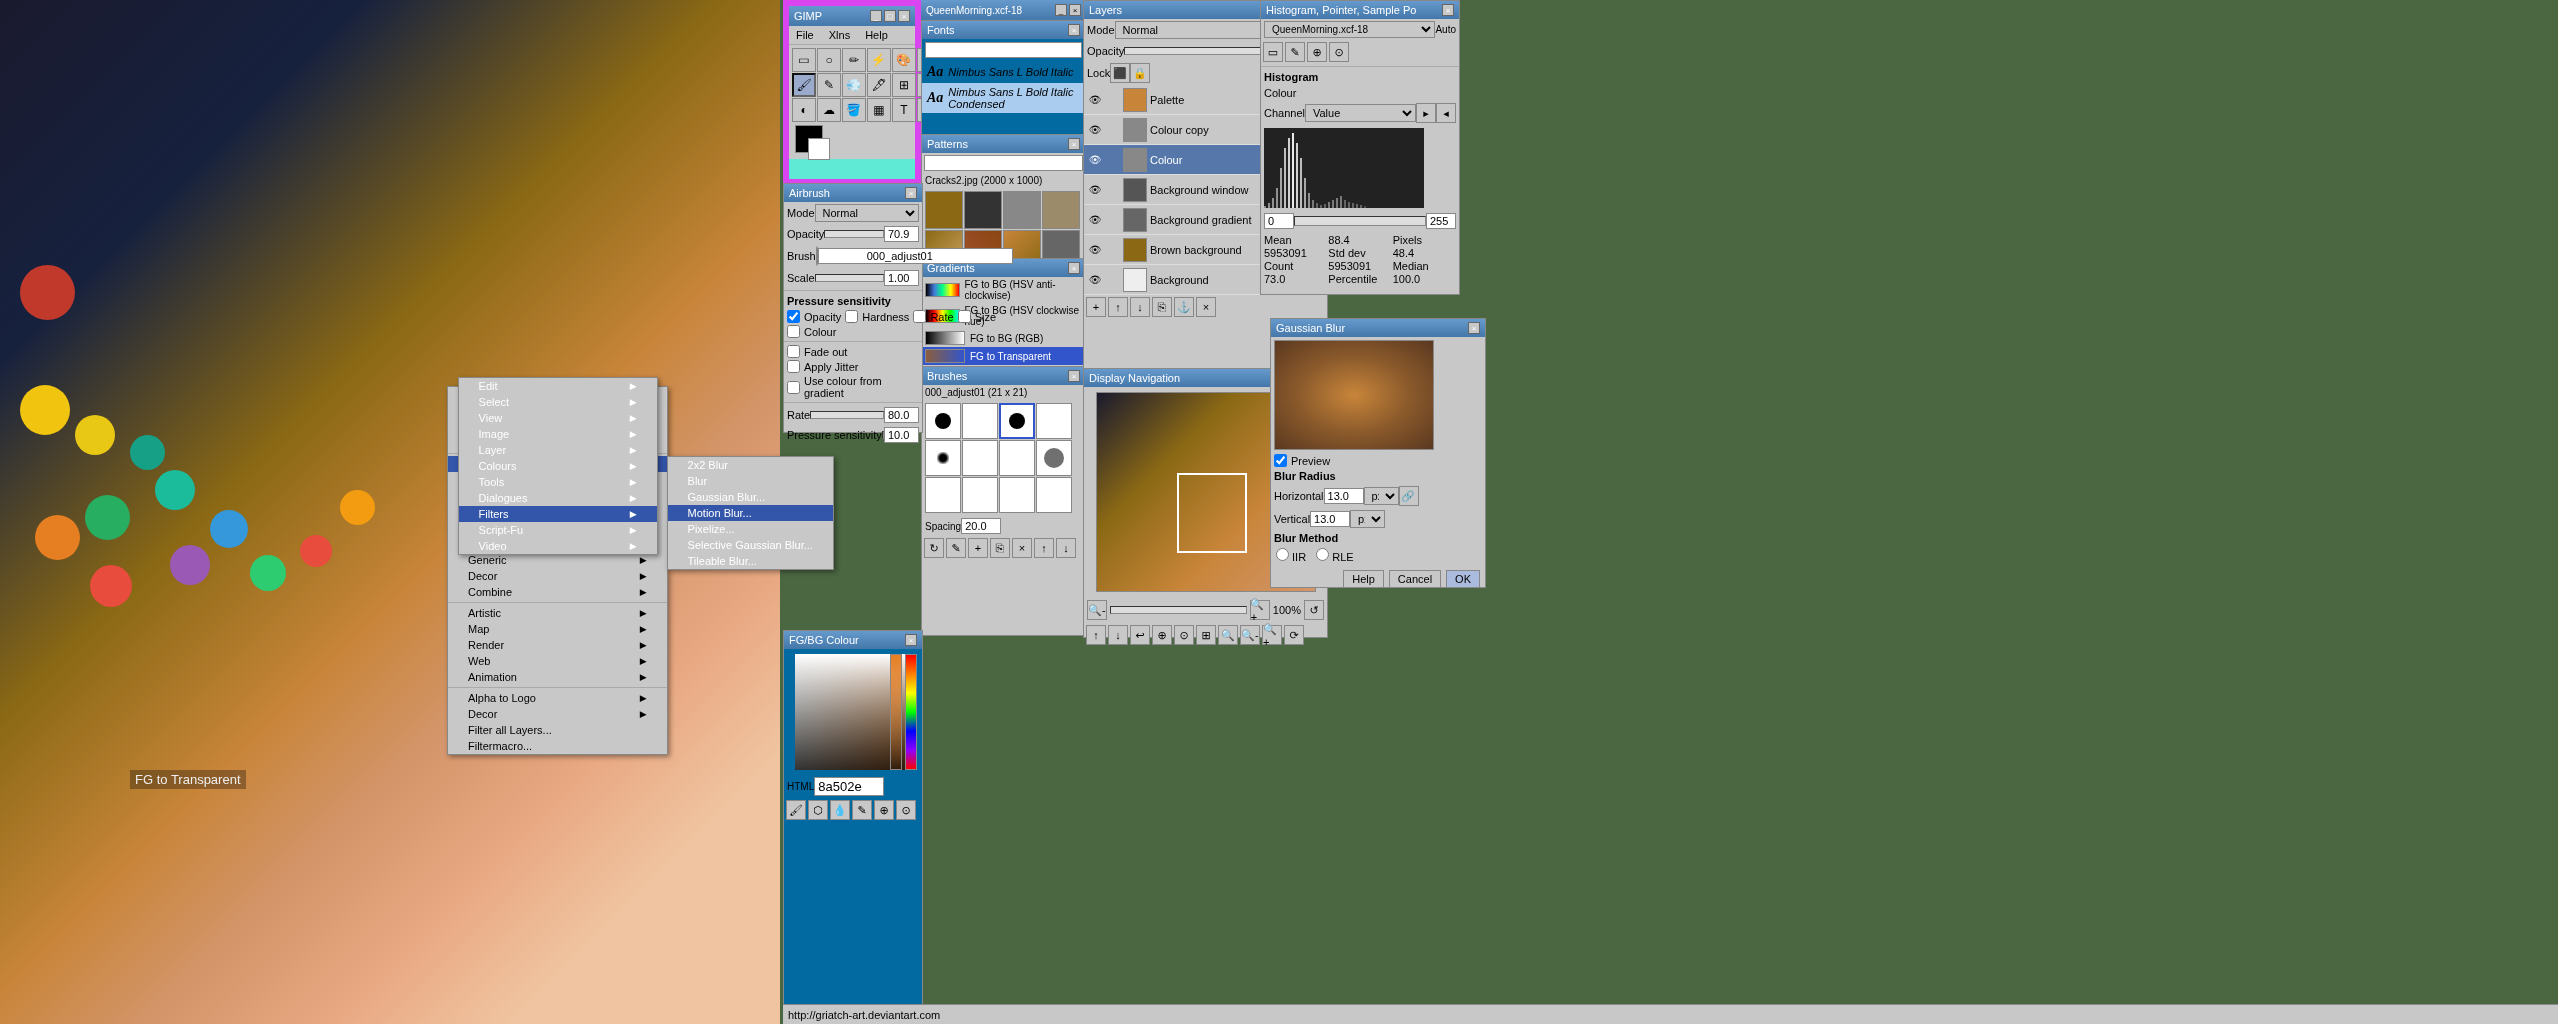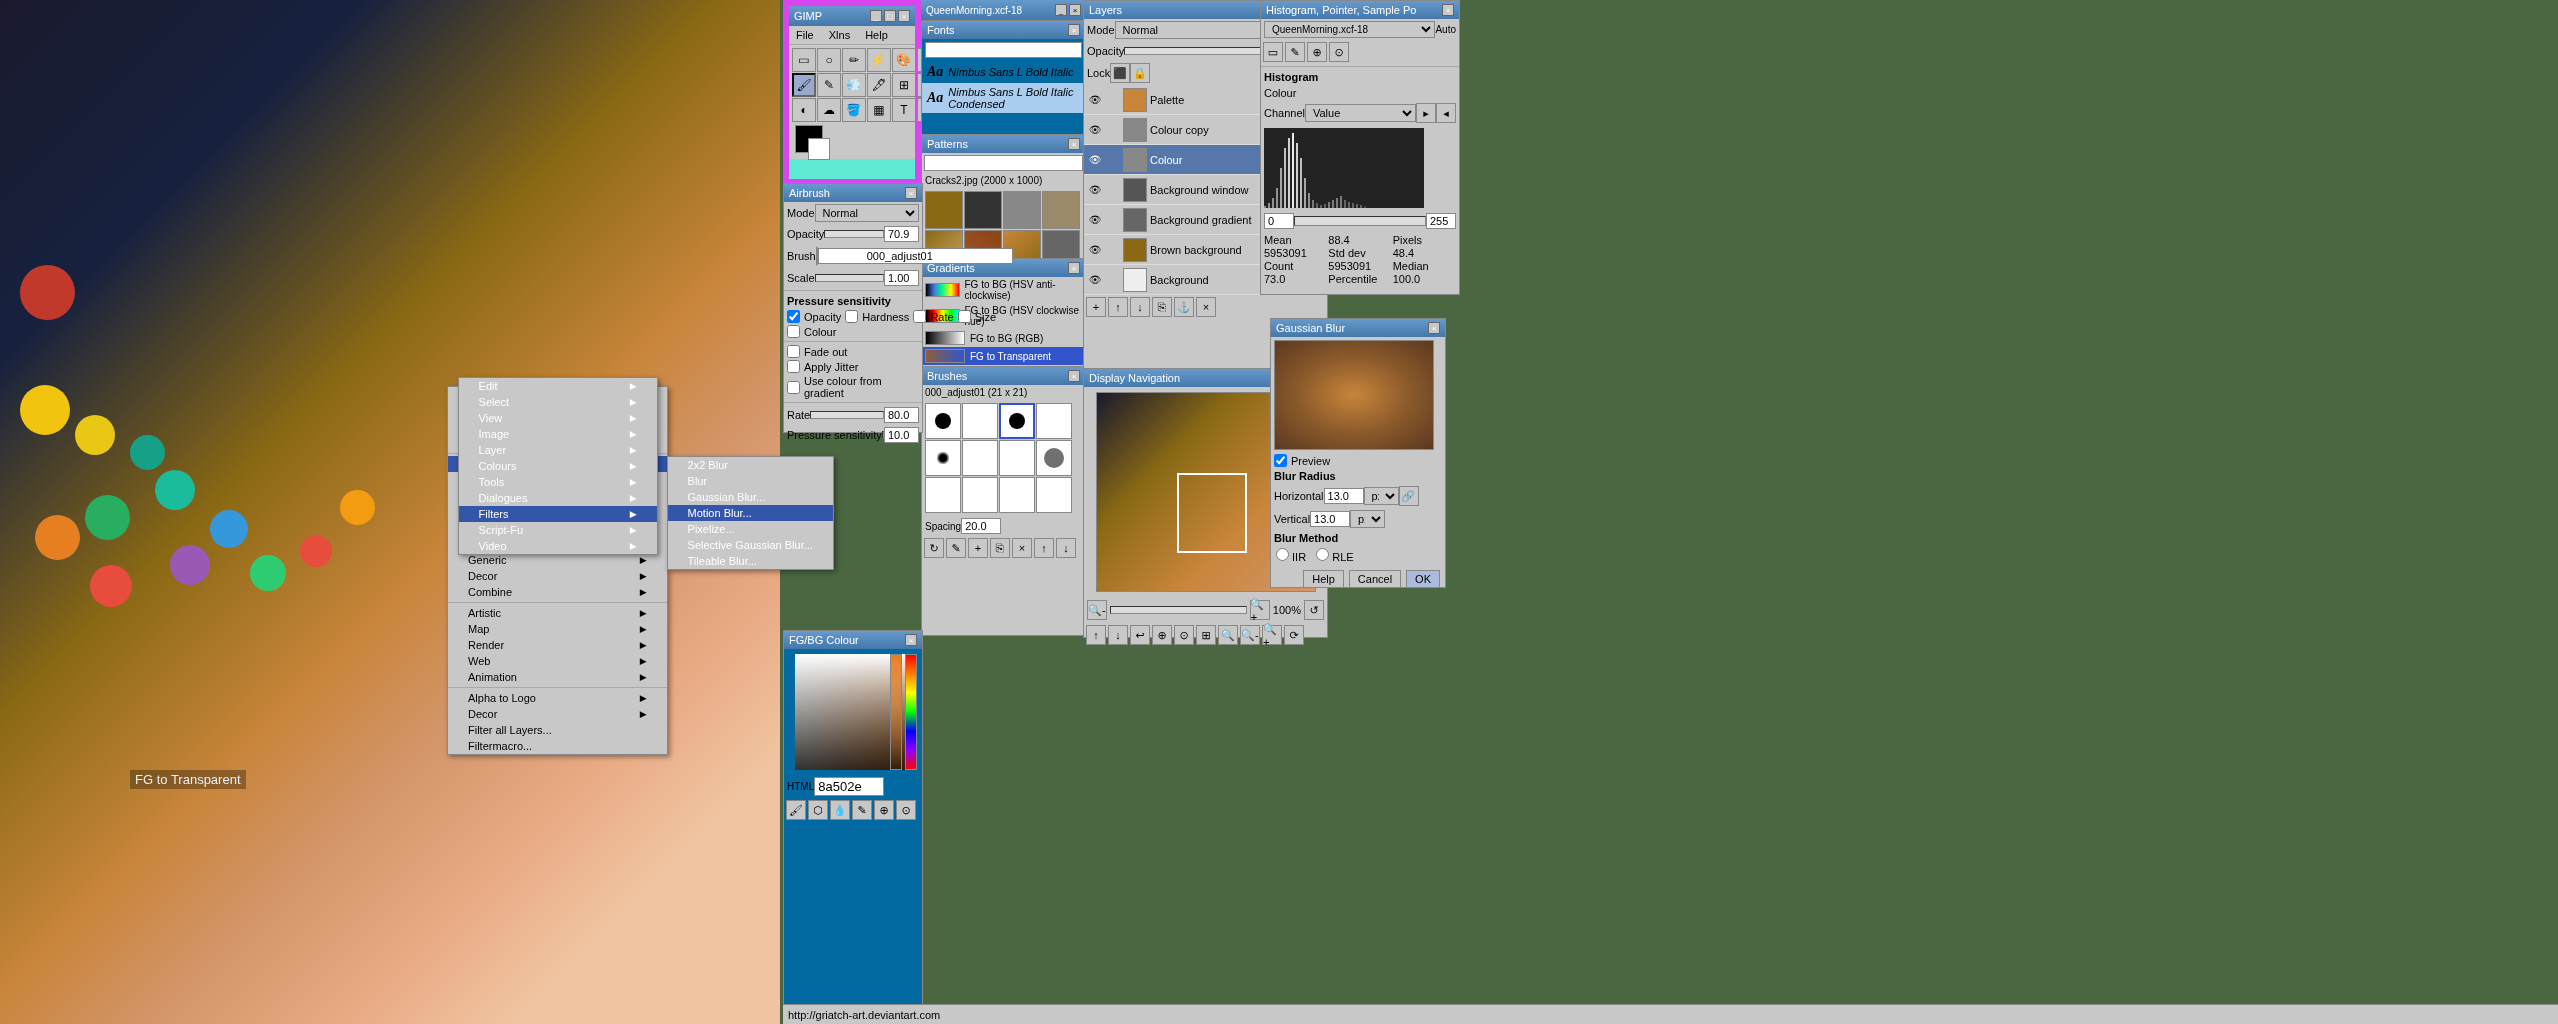--- a/index.html
+++ b/index.html
@@ -267,21 +267,21 @@
       height: 270px;
       background: #c8c8c8;
       border: 1px solid #888;
     }
 
     
     .blur-dialog {
       position: absolute;
       left: 1270px;
       top: 318px;
-      width: 176px;
+      width: 216px;
       height: 270px;
       background: #c8c8c8;
       border: 1px solid #888;
     }
 
     
     .context-menu {
       position: absolute;
       left: 447px;
       top: 386px;

